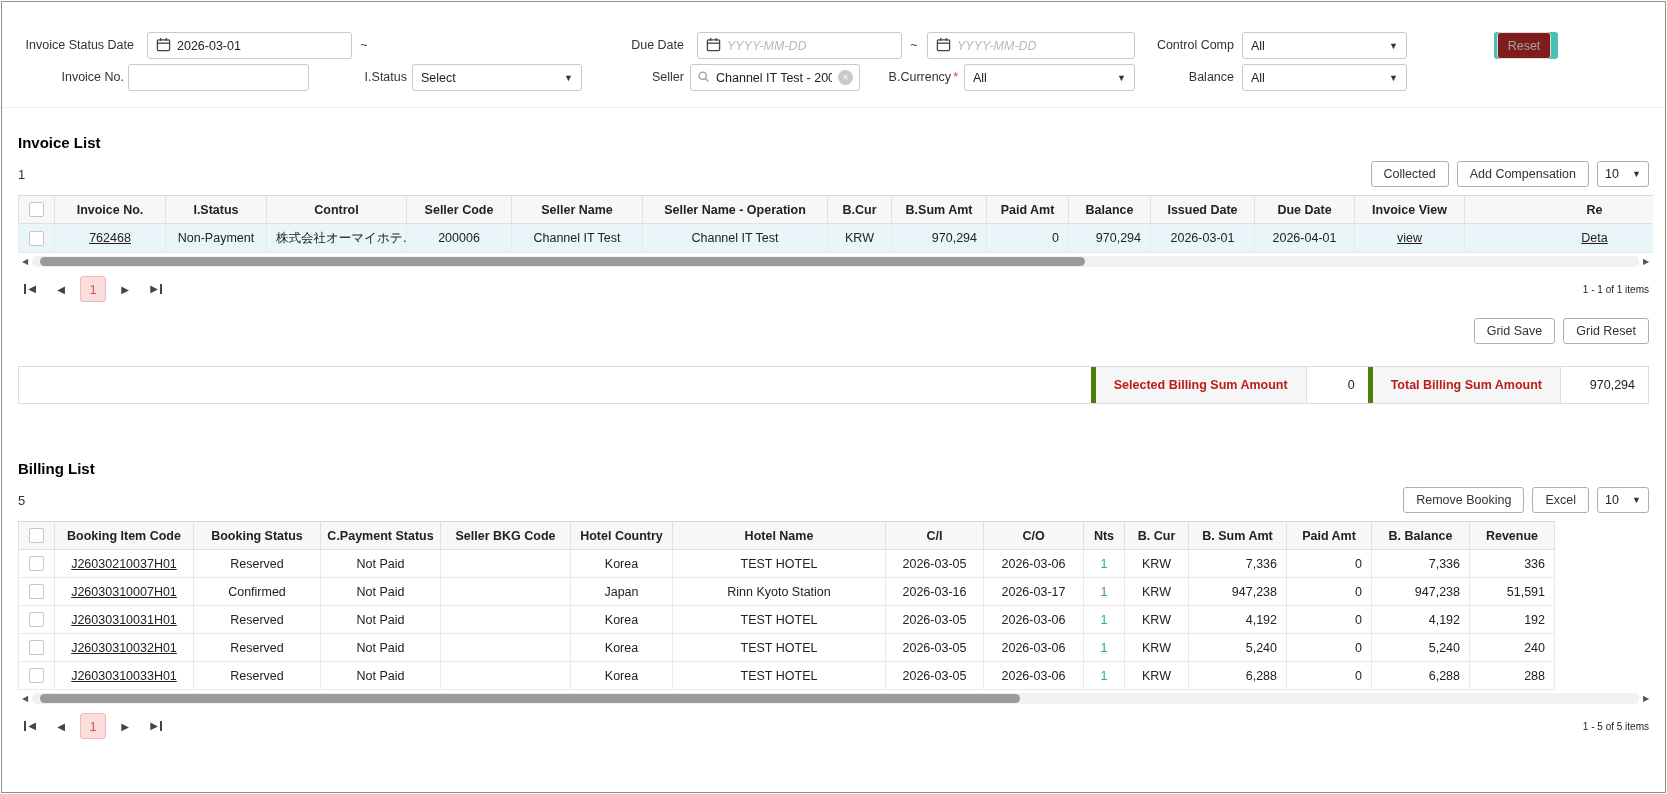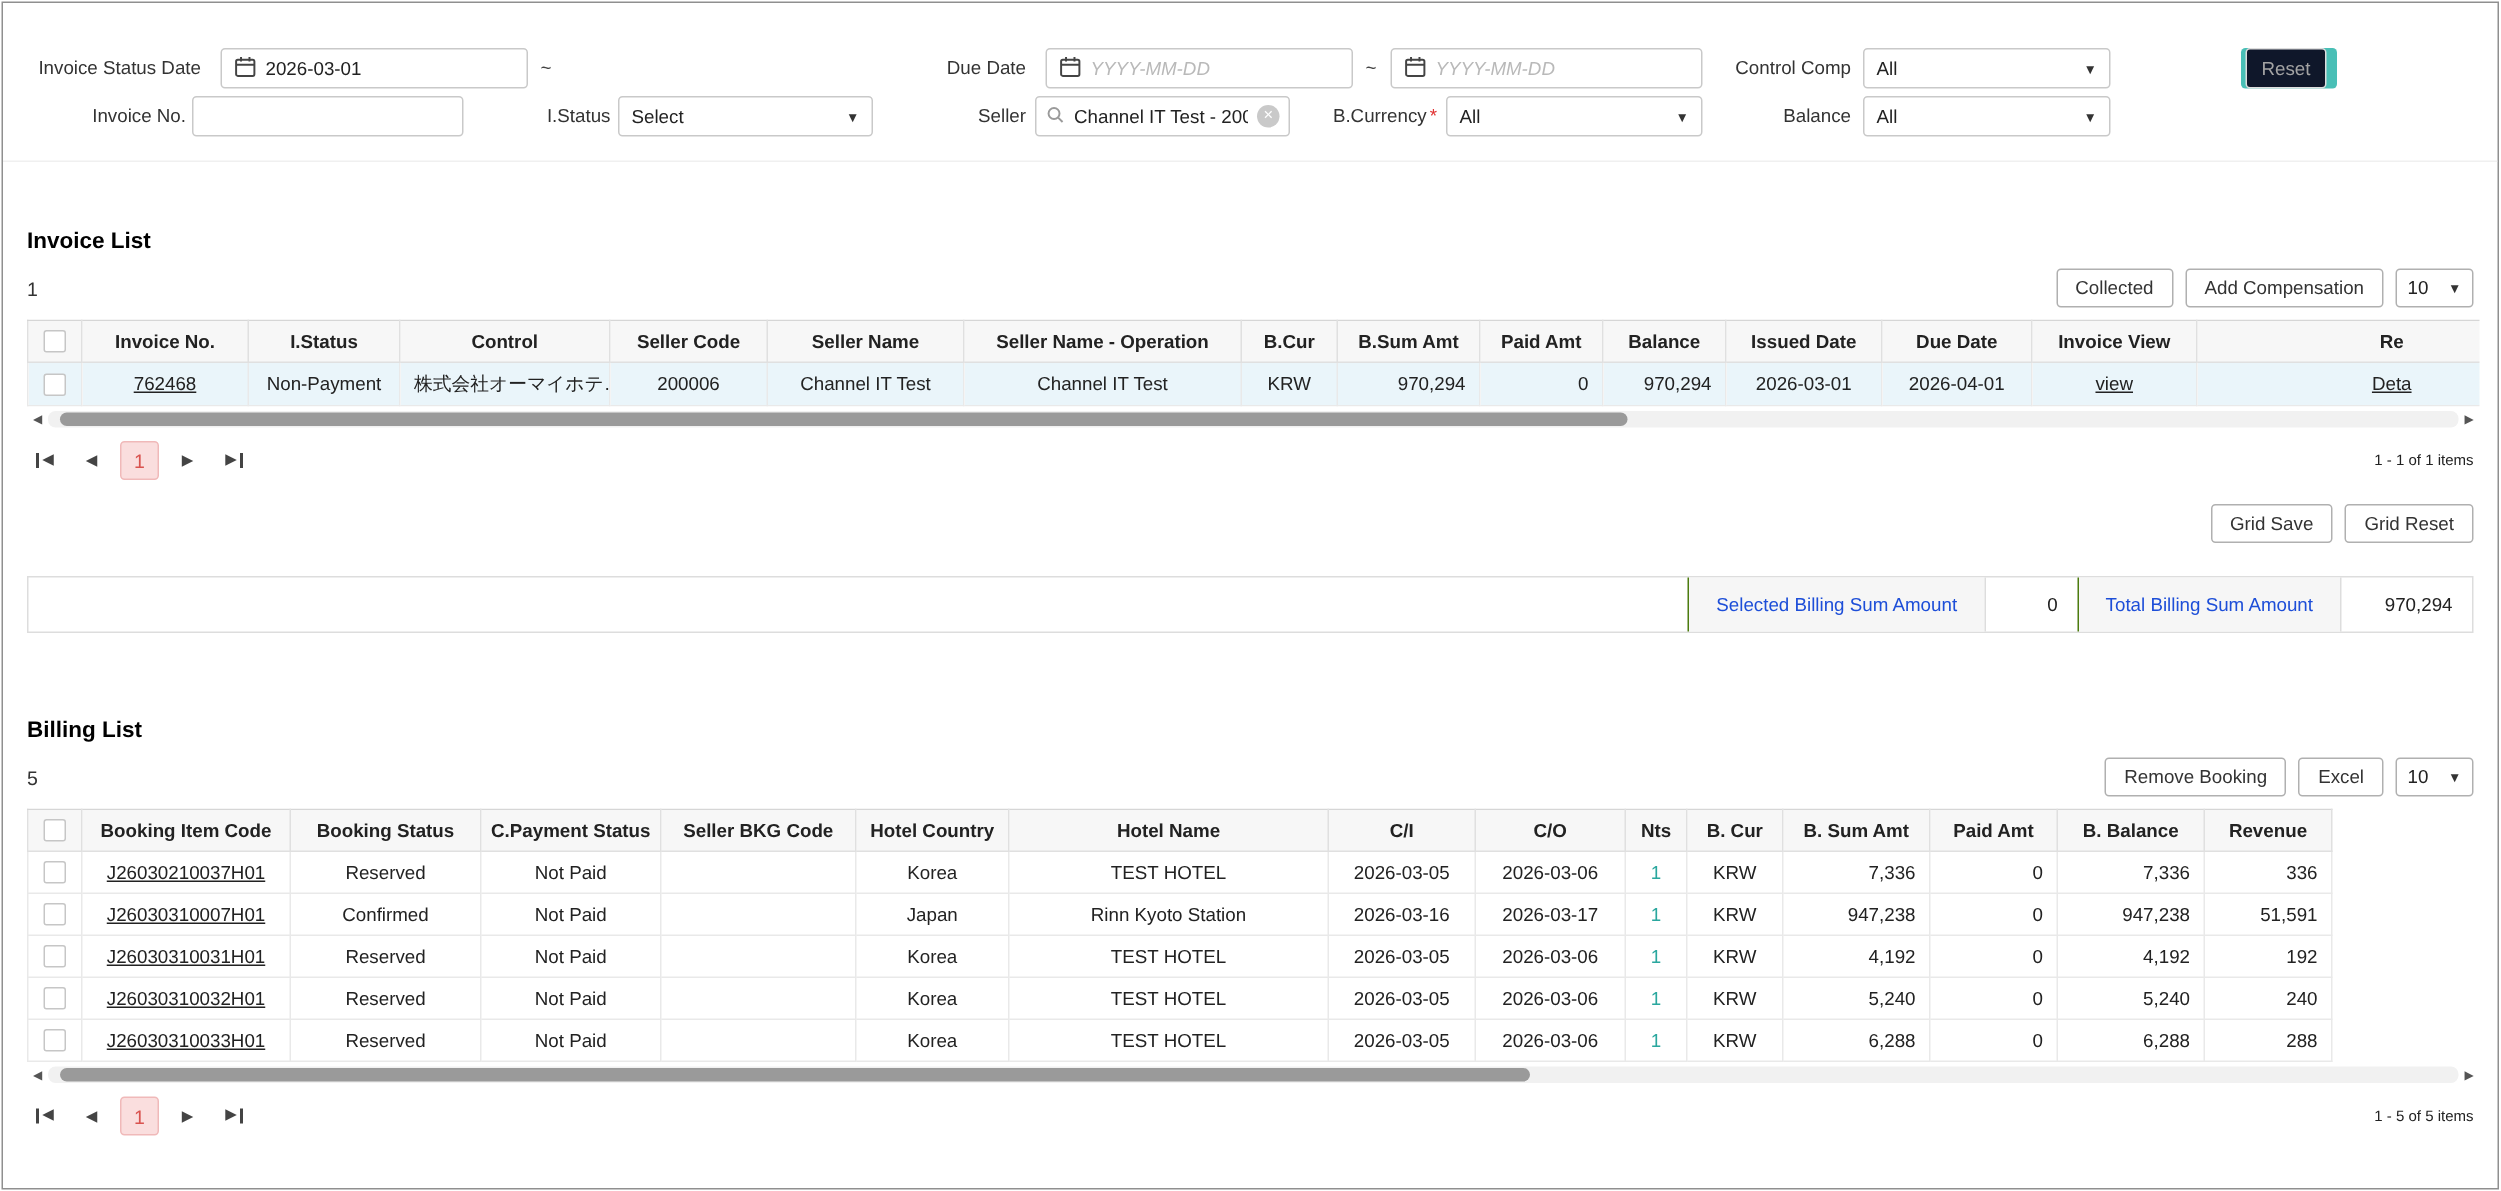--- a/index.html
+++ b/index.html
@@ -11,27 +11,27 @@
   .filter{position:relative;height:106px;border-bottom:1px solid #f0f0f0}
   .f-label{position:absolute;height:27px;line-height:27px;text-align:right;color:#333;white-space:nowrap}
   .req{color:#e03131;margin-left:2px}
   .f-box{position:absolute;height:27px;border:1px solid #c9c9c9;border-radius:3px;background:#fff;display:flex;align-items:center;padding:0 8px;gap:6px}
   .f-box input{border:none;outline:none;flex:1;min-width:0;font:inherit;color:#222;background:transparent}
   input::placeholder{font-style:italic;color:#b9b9b9}
   .f-select{justify-content:space-between}
   .sel-arrow{font-size:9px;color:#333;flex:0 0 auto}
   .tilde{position:absolute;height:27px;line-height:27px;text-align:center;color:#444}
   .btn-search{position:absolute;height:27px;border:none;border-radius:3px;background:#49bfb6;color:#fff;font:inherit;cursor:pointer}
-  .btn-reset{position:absolute;height:27px;border:1px solid #ddd;border-radius:3px;background:#0f172a;color:#a3a3a3;font:inherit;cursor:pointer}
+  .btn-reset{position:absolute;height:27px;border:1px solid #ddd;border-radius:3px;background:#7f1d1d;color:#a3a3a3;font:inherit;cursor:pointer}
   .clear-x{width:15px;height:15px;border-radius:50%;background:#c9c9c9;color:#fff;font-size:11px;line-height:15px;text-align:center;flex:0 0 auto;cursor:pointer}
   .seller-text{flex:1;white-space:nowrap;overflow:hidden;color:#222}
 
   
   .content{padding:0 16px}
-  .sec-title{margin-top:44px;font-size:15px;font-weight:600;color:#000}
+  .sec-title{margin-top:26px;font-size:15px;font-weight:600;color:#000}
   .list-head{margin-top:10px;display:flex;align-items:center;justify-content:space-between}
   .row-count{font-size:13px;color:#333}
   .head-btns{display:flex;align-items:center;gap:8px}
   .btn{height:26px;padding:0 12px;background:#fff;border:1px solid #b0b0b0;border-radius:3px;font:inherit;color:#333;cursor:pointer;white-space:nowrap}
   .pgsize{width:52px;height:26px;border:1px solid #b0b0b0;border-radius:3px;background:#fff;display:flex;align-items:center;justify-content:space-between;padding:0 7px;cursor:pointer}
 
   
   .tbl-wrap{margin-top:8px;width:1635px;overflow:hidden}
   table{border-collapse:collapse;table-layout:fixed;background:#fff}
   th{height:28px;background:#f7f7f7;border:1px solid #e0e0e0;border-top:1px solid #d6d6d6;font-weight:700;font-size:12.5px;color:#222;text-align:center;padding:0 6px;white-space:nowrap;overflow:hidden}
@@ -56,21 +56,21 @@
   .pg-btn{width:24px;height:24px;display:flex;align-items:center;justify-content:center;cursor:pointer;color:#444;font-size:10px}
   .pg-first-ico{border-left:2px solid #444;padding-left:2px;font-size:10px;line-height:10px}
   .pg-last-ico{border-right:2px solid #444;padding-right:2px;font-size:10px;line-height:10px}
   .pg-num{min-width:26px;height:26px;display:flex;align-items:center;justify-content:center;background:#fadede;border:1px solid #f0b9b9;border-radius:3px;color:#d9534f;font-size:13px;cursor:pointer}
   .pg-info{font-size:10px;color:#222}
 
   
   .grid-btns{margin-top:16px;display:flex;justify-content:flex-end;gap:8px}
   .summary{margin-top:22px;height:38px;border:1px solid #ddd;display:flex;align-items:stretch}
   .sum-fill{flex:1}
-  .sum-label{background:#f6f6f6;border-left:1px solid #4d7c0f;display:flex;align-items:center;justify-content:center;padding:0 18px;font-weight:400;color:#1d4ed8}
+  .sum-label{background:#f6f6f6;border-left:5px solid #4d7c0f;display:flex;align-items:center;justify-content:center;padding:0 18px;font-weight:700;color:#b91c1c}
   .sum-val{border-left:1px solid #ddd;display:flex;align-items:center;justify-content:flex-end;padding:0 13px;color:#222}
   .sum-val.v1{width:62px}
   .sum-val.v2{width:88px}
 
   .booking-title{margin-top:56px}
 </style>
 </head>
 <body>
 
 <div class="frame">

